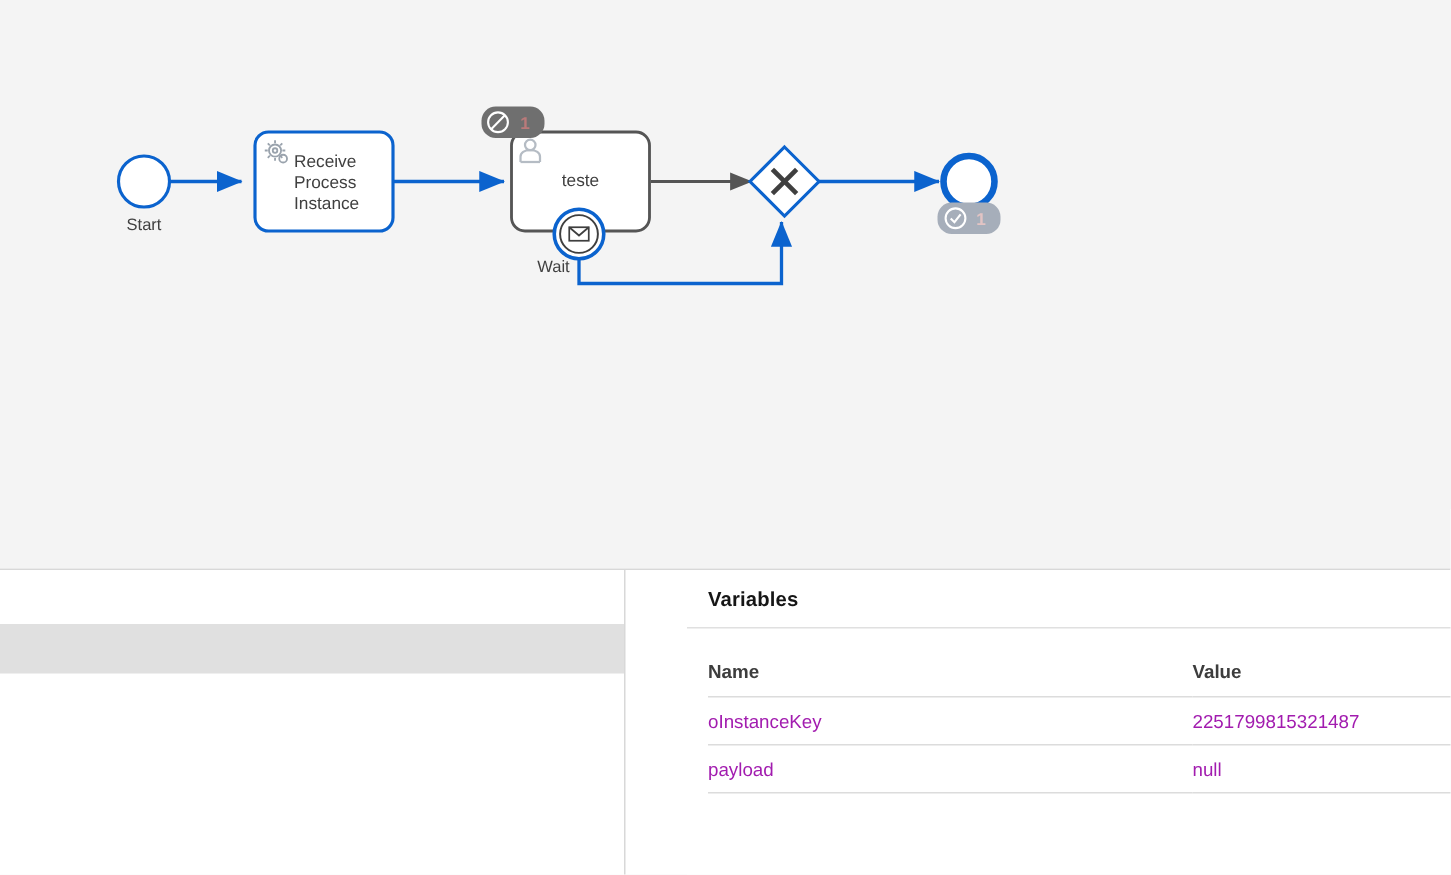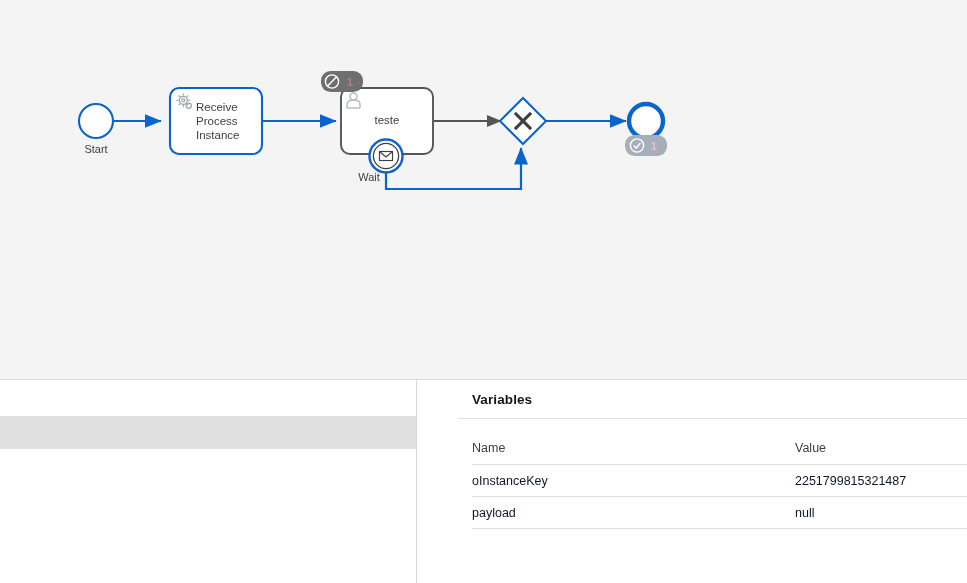--- a/index.html
+++ b/index.html
@@ -104,32 +104,32 @@
     letter-spacing: 0.1px;
   }
   table.vars {
     width: 539px;
     margin-left: 14px;
     border-collapse: collapse;
     table-layout: fixed;
   }
   table.vars th {
     text-align: left;
-    font-weight: normal;
+    font-weight: bold;
     font-size: 12.5px;
     color: #3d3d3d;
     padding: 0 0 9px 0;
     height: 36px;
     vertical-align: bottom;
     border-bottom: 1px solid #dcdcdc;
   }
   table.vars td {
     text-align: left;
     font-size: 12.5px;
-    color: #0f172a;
+    color: #a21caf;
     height: 31px;
     padding: 0;
     vertical-align: middle;
     border-bottom: 1px solid #dcdcdc;
   }
   .col-name  { width: 323px; }
   .col-value { width: 216px; }
 </style>
 </head>
 <body>

